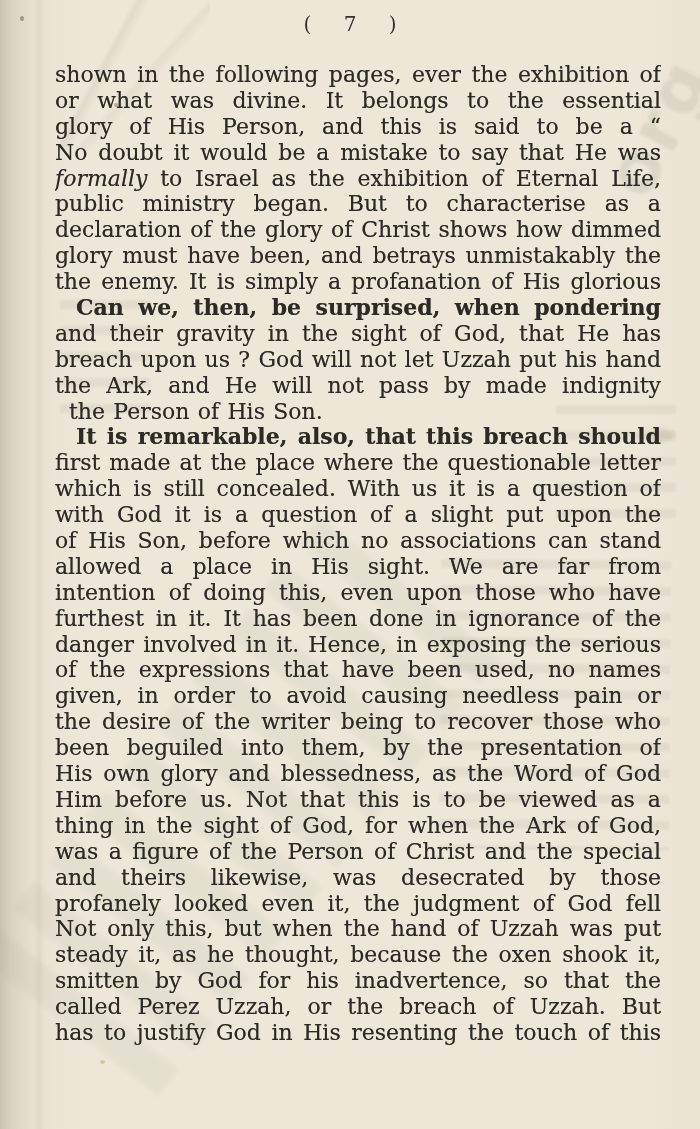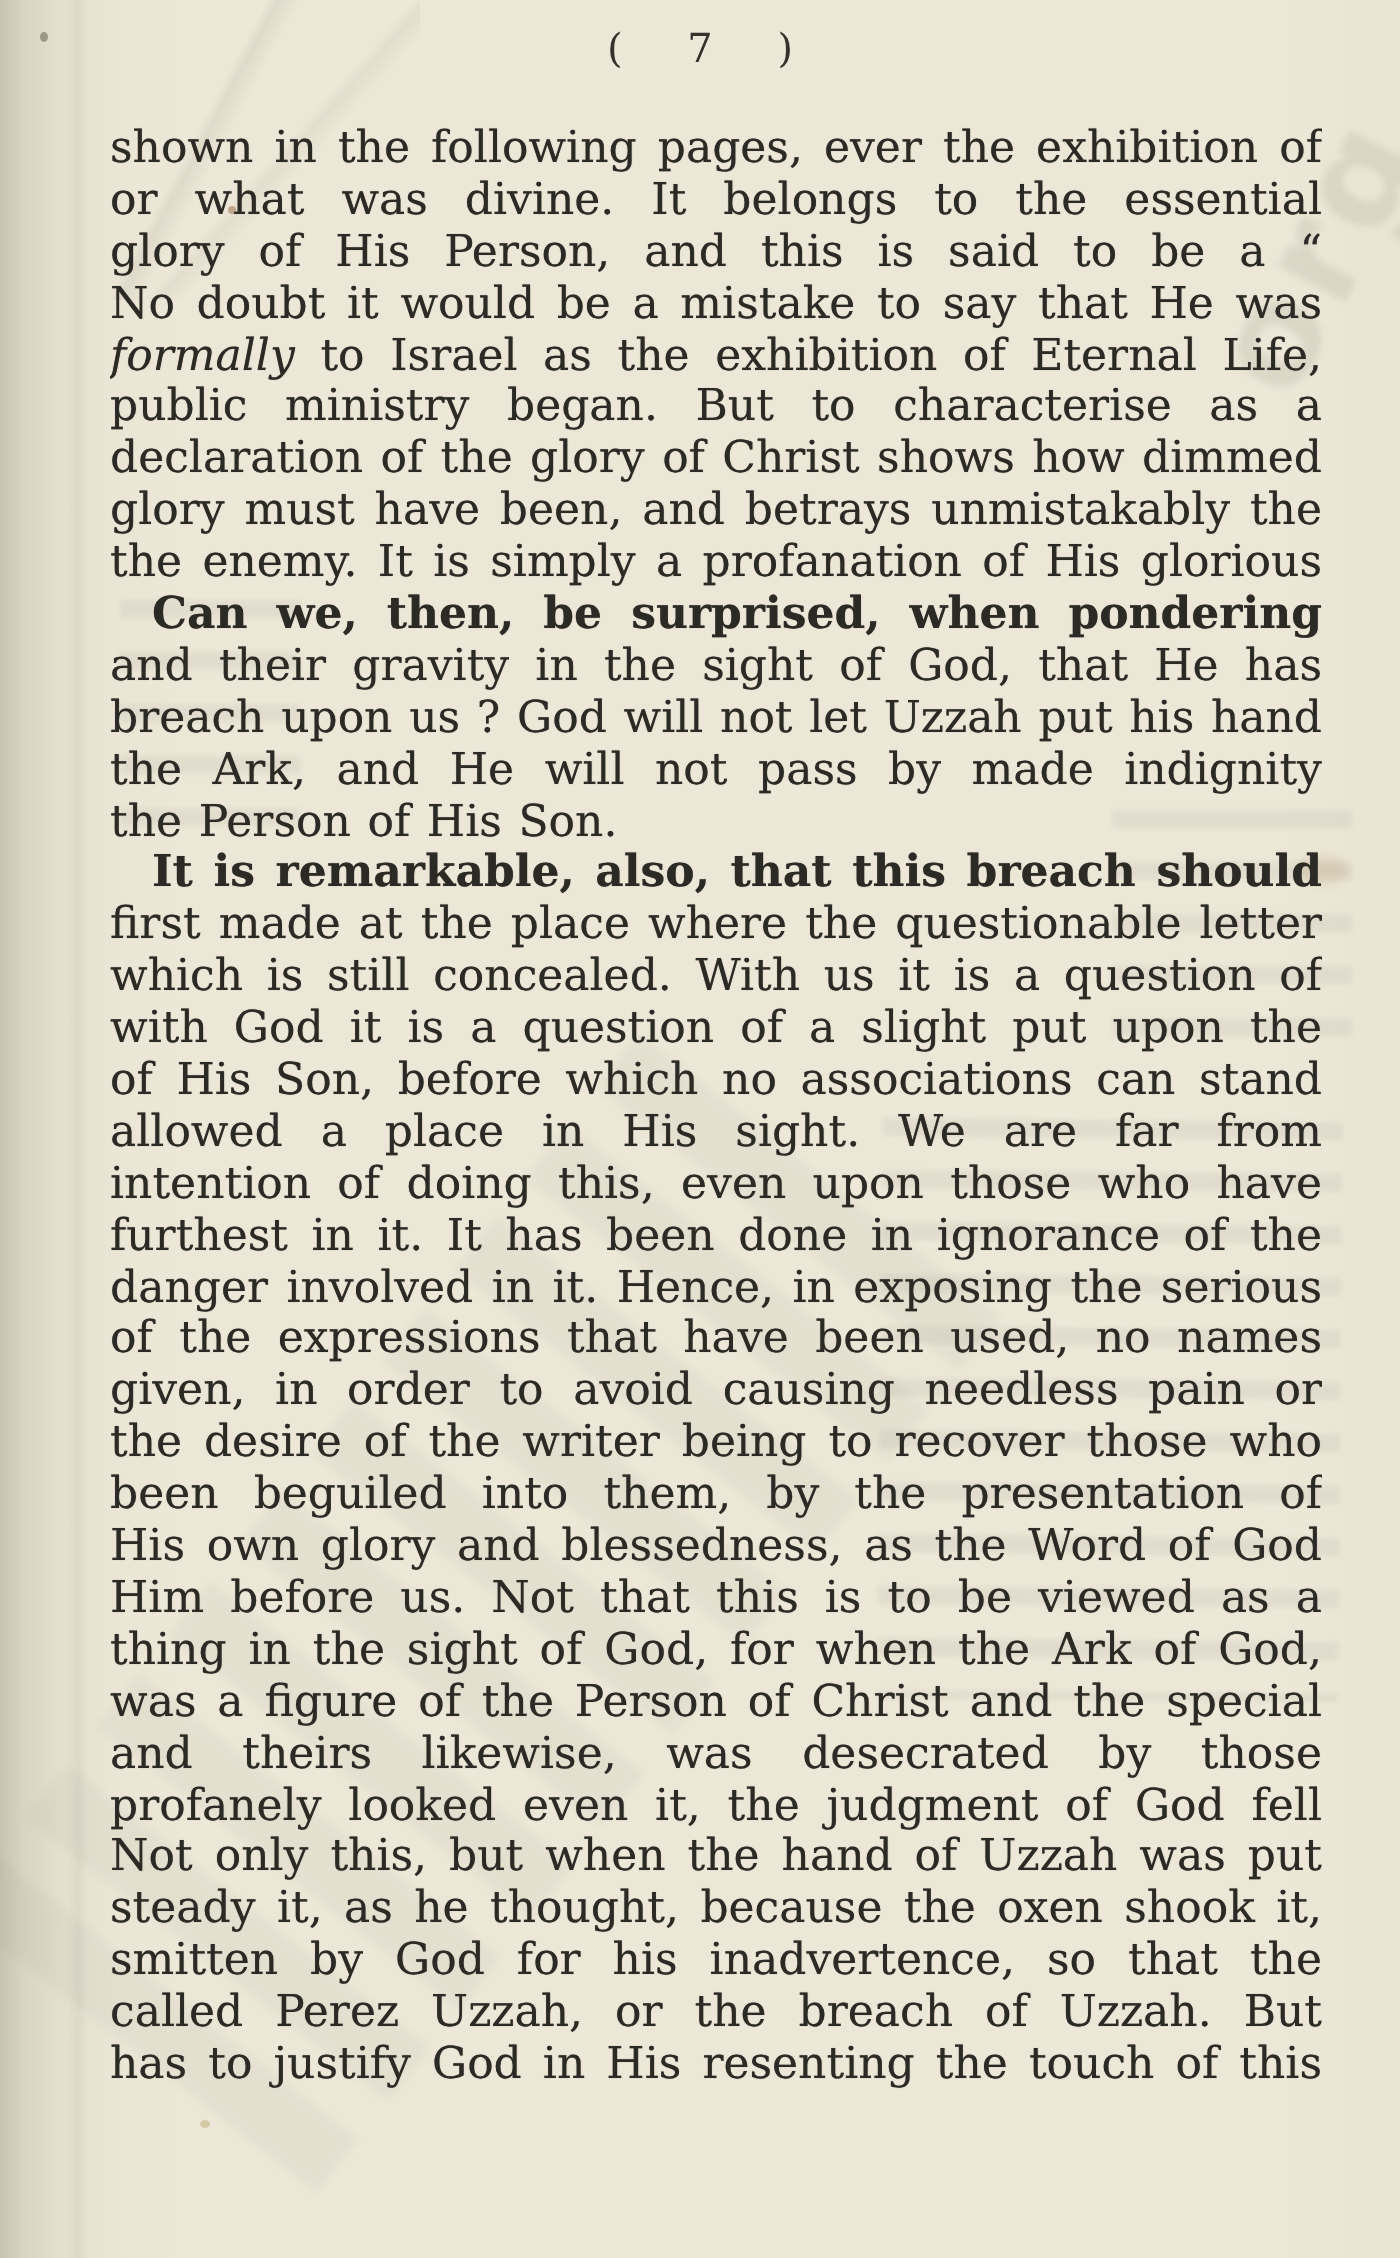--- a/index.html
+++ b/index.html
@@ -57,21 +57,21 @@
     font-size:20px;word-spacing:26px;color:#35322b;
   }
 
   .text-column{position:absolute;left:55px;top:62px;width:606px;}
   .line{
     height:25.9px;line-height:25.9px;font-size:22px;overflow:hidden;
     text-align:justify;text-align-last:justify;word-spacing:.06em;
     text-shadow:0 0 .4px rgba(44,42,36,.55);
   }
   .line.indent{text-indent:21px;font-weight:bold;}
-  .line.lastline{text-align:left;text-align-last:left;}
+  .line.lastline{text-align:left;text-align-last:left;margin-left:14px;}
   .line i{}
 </style>
 </head>
 <body>
 
 <div class="sheet">
   <div class="crease-tl"></div>
   <div class="crease-left"></div>
   <div class="wm-smear"></div>
   <div class="wm-fragment">org</div>

